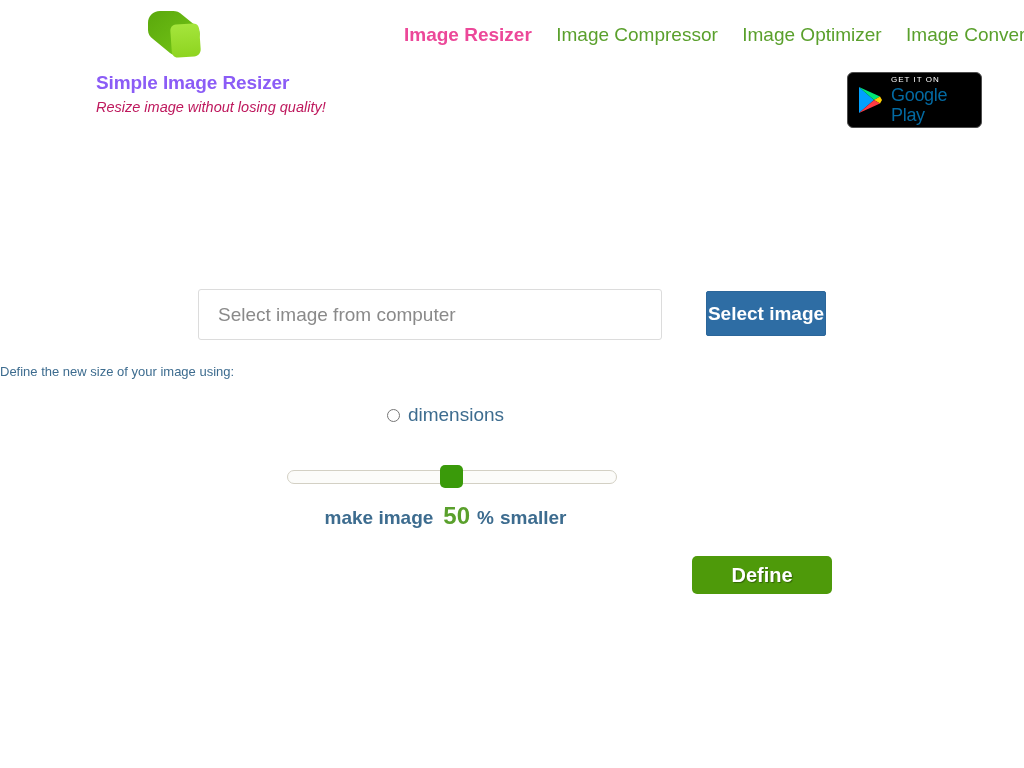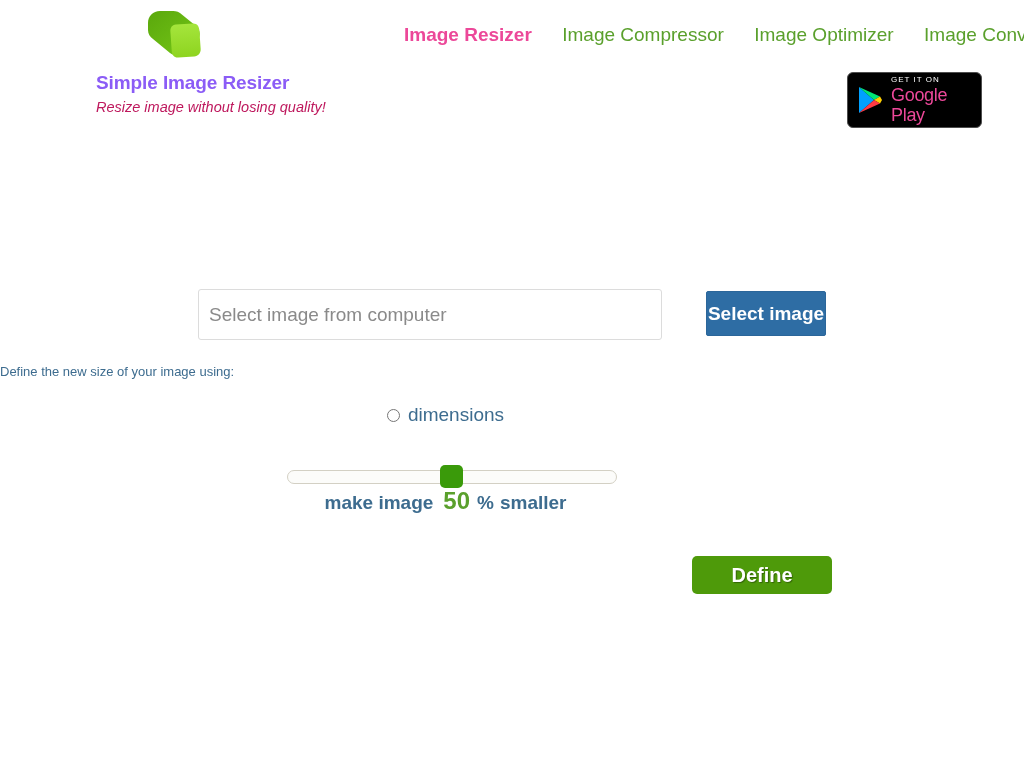--- a/index.html
+++ b/index.html
@@ -39,21 +39,21 @@
     position: absolute;
     left: 404px; top: 24px;
     width: 590px;
     text-align: right;
     white-space: nowrap;
   }
   .nav a {
     font-size: 19px;
     color: #5aa02c;
     text-decoration: none;
-    margin-left: 26px;
+    margin-left: 20px;
   }
   .nav a:first-child { margin-left: 0; }
   .nav a.active {
     color: #ec4899;
     font-weight: bold;
   }
 
   
   .gplay {
     position: absolute;
@@ -70,21 +70,21 @@
   .gplay-icon { width: 26px; height: 28px; flex: none; margin-right: 8px; }
   .gplay-text { display: flex; flex-direction: column; justify-content: center; }
   .gplay-small {
     color: #ffffff;
     font-size: 8px;
     letter-spacing: 1px;
     line-height: 10px;
     font-weight: normal;
   }
   .gplay-big {
-    color: #ec4899;
+    color: #0369a1;
     font-size: 18px;
     line-height: 20px;
     letter-spacing: -0.3px;
   }
 
   
   .form { position: absolute; left: 0; top: 289px; width: 1024px; }
 
   .file-row {
     position: absolute;
@@ -94,21 +94,21 @@
   .file-input {
     position: absolute;
     left: 0; top: 0;
     width: 464px; height: 51px;
     border: 1px solid #dcdcdc;
     border-radius: 3px;
     background: #ffffff;
     font-family: "Liberation Sans", sans-serif;
     font-size: 19px;
     color: #6e6e6e;
-    padding: 0 10px;
+    padding: 0 19px;
     outline: none;
   }
   .file-input::placeholder { color: #8a8a8a; opacity: 1; }
   .select-btn {
     position: absolute;
     right: 0; top: 2px;
     width: 120px; height: 45px;
     background: #2e6da4;
     border: 1px solid #2b669a;
     border-radius: 2px;
@@ -166,21 +166,21 @@
     position: absolute;
     left: 153px; top: 5px;
     width: 23px; height: 23px;
     background: #3a9a0a;
     border-radius: 5px;
     cursor: pointer;
   }
 
   .pct-row {
     position: absolute;
-    left: 0; top: 198px;
+    left: 0; top: 213px;
     width: 891px;
     text-align: center;
     color: #3d6c8f;
     font-size: 19px;
     font-weight: bold;
   }
   .pct-value {
     color: #5aa02c;
     font-size: 24px;
     font-weight: bold;

